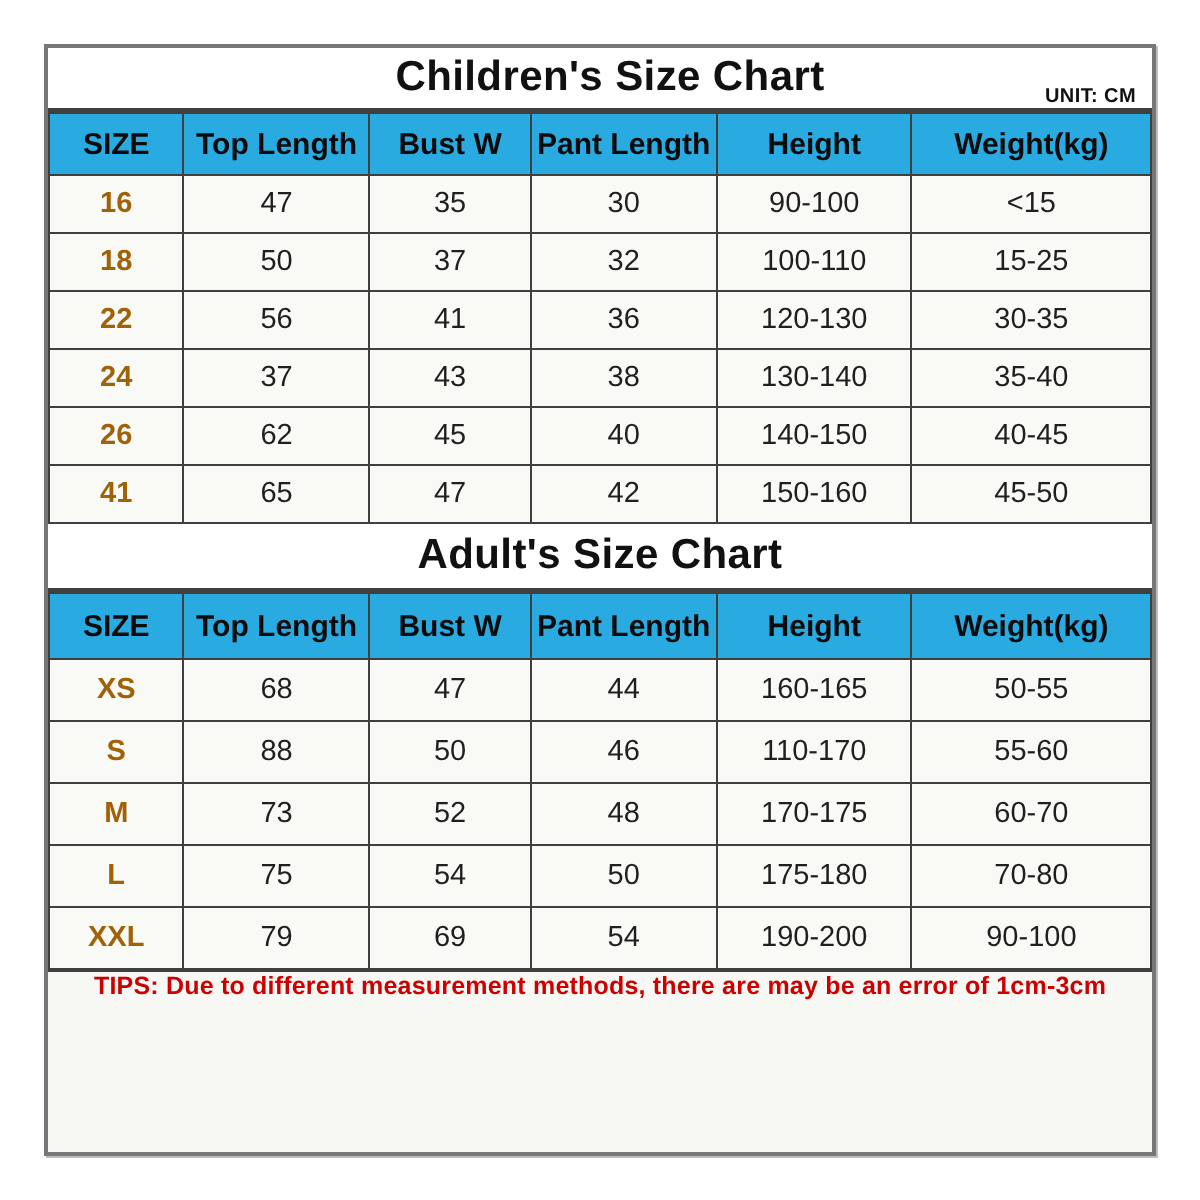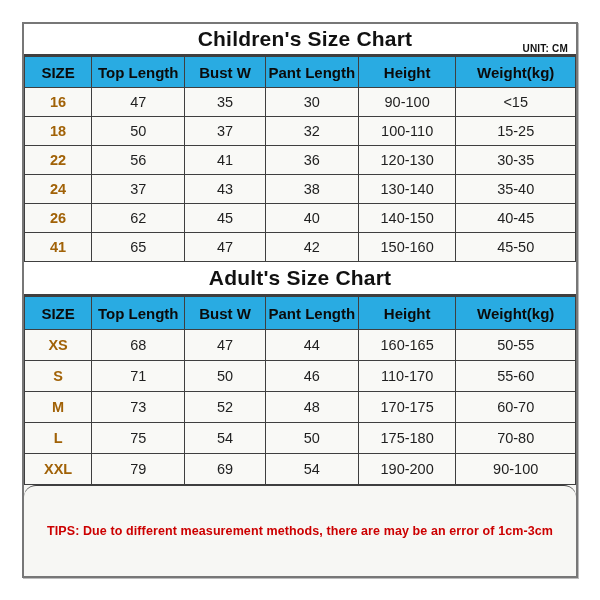--- a/index.html
+++ b/index.html
@@ -91,23 +91,22 @@
   }
   table.children-table tr { height: 29px; }
   table.children-table tr.header-row { height: 31px; }
   table.adult-table tr { height: 31px; }
   table.adult-table tr.header-row { height: 33px; }
   .tips-row {
     flex: 1 1 auto;
     background: #f7f7f4;
     border-top: 1.6px solid #3f3f3f;
     display: flex;
-    align-items: center;
+    align-items: flex-start;
     justify-content: center;
-    border-radius: 12px;
   }
   .tips-text {
     color: #cc0000;
     font-size: 12.5px;
     font-weight: 700;
     letter-spacing: 0.1px;
     white-space: nowrap;
   }
 </style>
 </head>
@@ -219,21 +218,21 @@
           <tr>
             <td class="size-col">XS</td>
             <td>68</td>
             <td>47</td>
             <td>44</td>
             <td>160-165</td>
             <td>50-55</td>
           </tr>
           <tr>
             <td class="size-col">S</td>
-            <td>71</td>
+            <td>88</td>
             <td>50</td>
             <td>46</td>
             <td>110-170</td>
             <td>55-60</td>
           </tr>
           <tr>
             <td class="size-col">M</td>
             <td>73</td>
             <td>52</td>
             <td>48</td>

